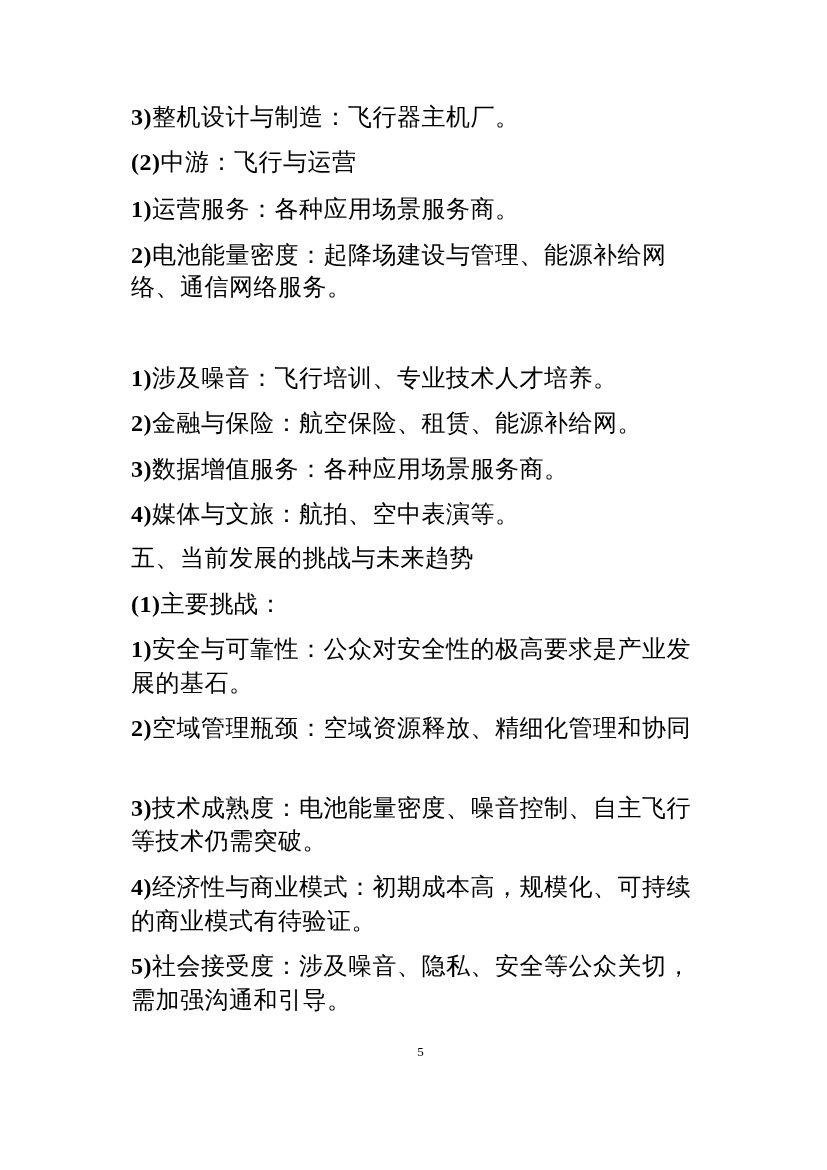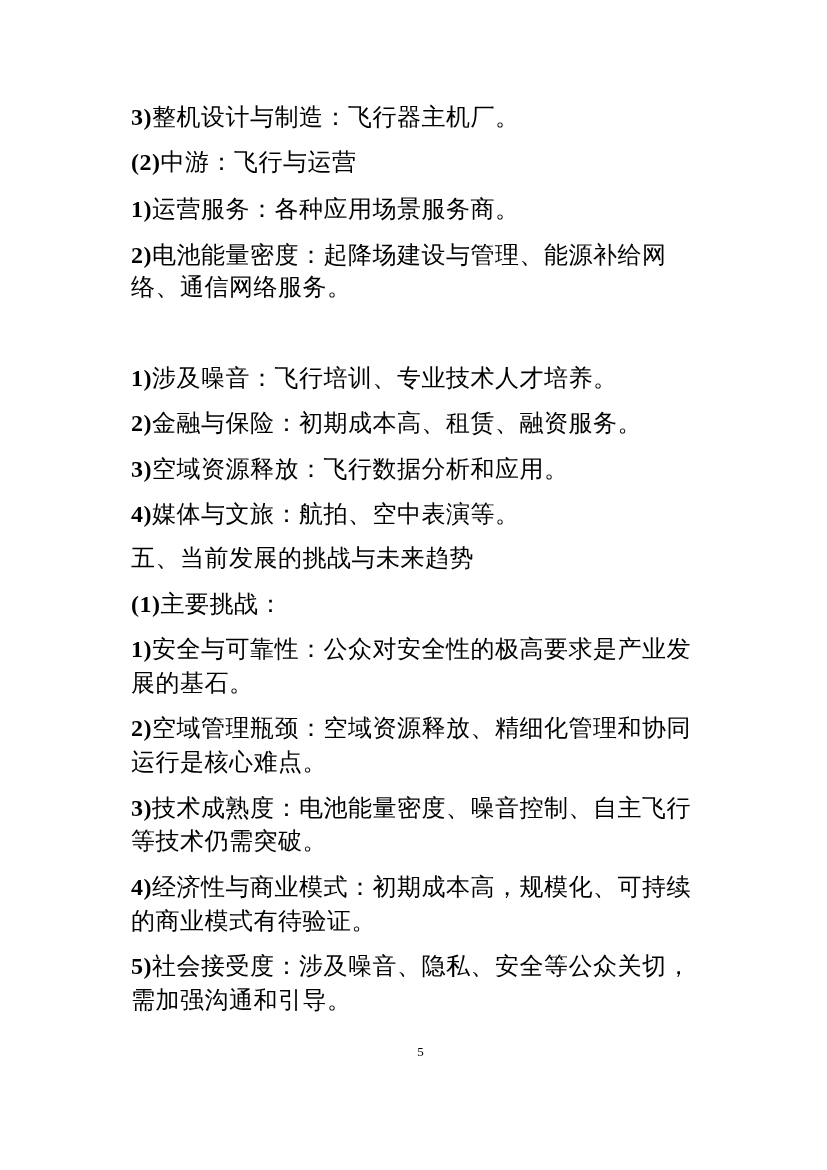--- a/index.html
+++ b/index.html
@@ -13,29 +13,28 @@
 </head>
 <body>
 
 <div class="page">
   <div class="line" style="top:100px"><span class="num">3)</span><span>整机设计与制造：飞行器主机厂。</span></div>
   <div class="line" style="top:145px"><span class="num">(2)</span><span>中游：飞行与运营</span></div>
   <div class="line" style="top:192px"><span class="num">1)</span><span>运营服务：各种应用场景服务商。</span></div>
   <div class="line" style="top:238px"><span class="num">2)</span><span>电池能量密度：起降场建设与管理、能源补给网</span></div>
   <div class="line" style="top:270px"><span>络、通信网络服务。</span></div>
   <div class="line" style="top:361px"><span class="num">1)</span><span>涉及噪音：飞行培训、专业技术人才培养。</span></div>
-  <div class="line" style="top:406px"><span class="num">2)</span><span>金融与保险：初期成本高、租赁、融资服务。</span></div>
-  <div class="line" style="top:452px"><span class="num">3)</span><span>空域资源释放：飞行数据分析和应用。</span></div>
+  <div class="line" style="top:406px"><span class="num">2)</span><span>金融与保险：航空保险、租赁、能源补给网。</span></div>
+  <div class="line" style="top:452px"><span class="num">3)</span><span>数据增值服务：各种应用场景服务商。</span></div>
   <div class="line" style="top:497px"><span class="num">4)</span><span>媒体与文旅：航拍、空中表演等。</span></div>
   <div class="line" style="top:541px"><span>五、当前发展的挑战与未来趋势</span></div>
   <div class="line" style="top:587px"><span class="num">(1)</span><span>主要挑战：</span></div>
   <div class="line" style="top:632px"><span class="num">1)</span><span>安全与可靠性：公众对安全性的极高要求是产业发</span></div>
   <div class="line" style="top:666px"><span>展的基石。</span></div>
   <div class="line" style="top:711px"><span class="num">2)</span><span>空域管理瓶颈：空域资源释放、精细化管理和协同</span></div>
-  <div class="line" style="top:745px"><span>运行是核心难点。</span></div>
   <div class="line" style="top:791px"><span class="num">3)</span><span>技术成熟度：电池能量密度、噪音控制、自主飞行</span></div>
   <div class="line" style="top:824px"><span>等技术仍需突破。</span></div>
   <div class="line" style="top:870px"><span class="num">4)</span><span>经济性与商业模式：初期成本高，规模化、可持续</span></div>
   <div class="line" style="top:904px"><span>的商业模式有待验证。</span></div>
   <div class="line" style="top:949px"><span class="num">5)</span><span>社会接受度：涉及噪音、隐私、安全等公众关切，</span></div>
   <div class="line" style="top:983px"><span>需加强沟通和引导。</span></div>
 
   <div class="pnum">5</div>
 </div>
 

